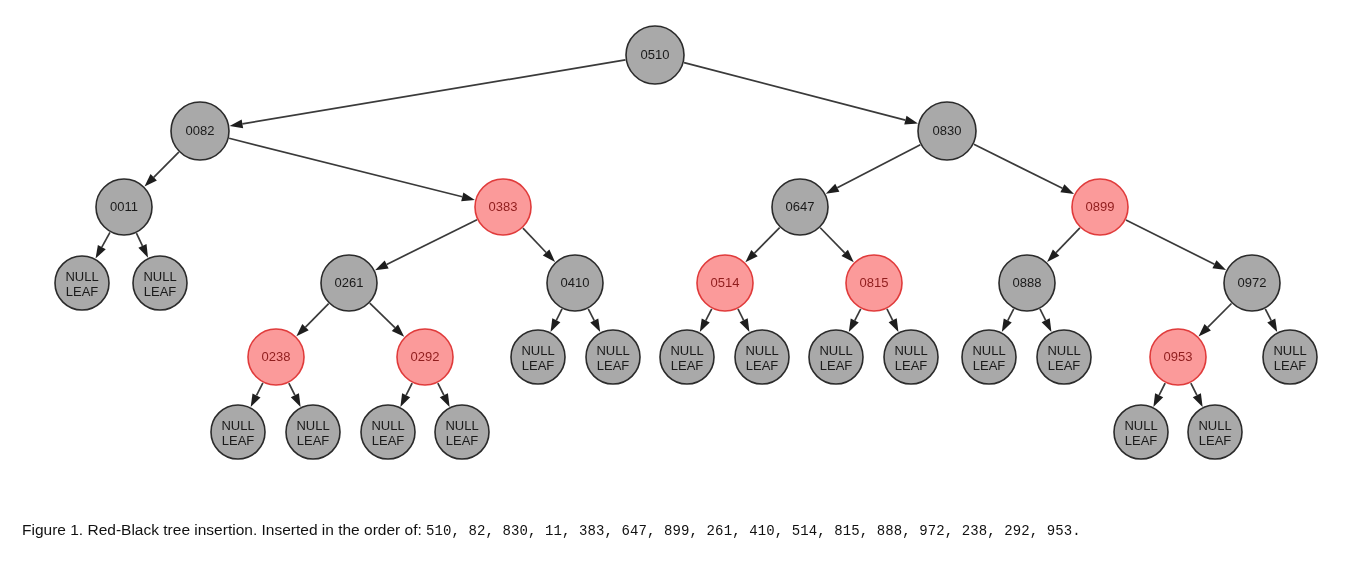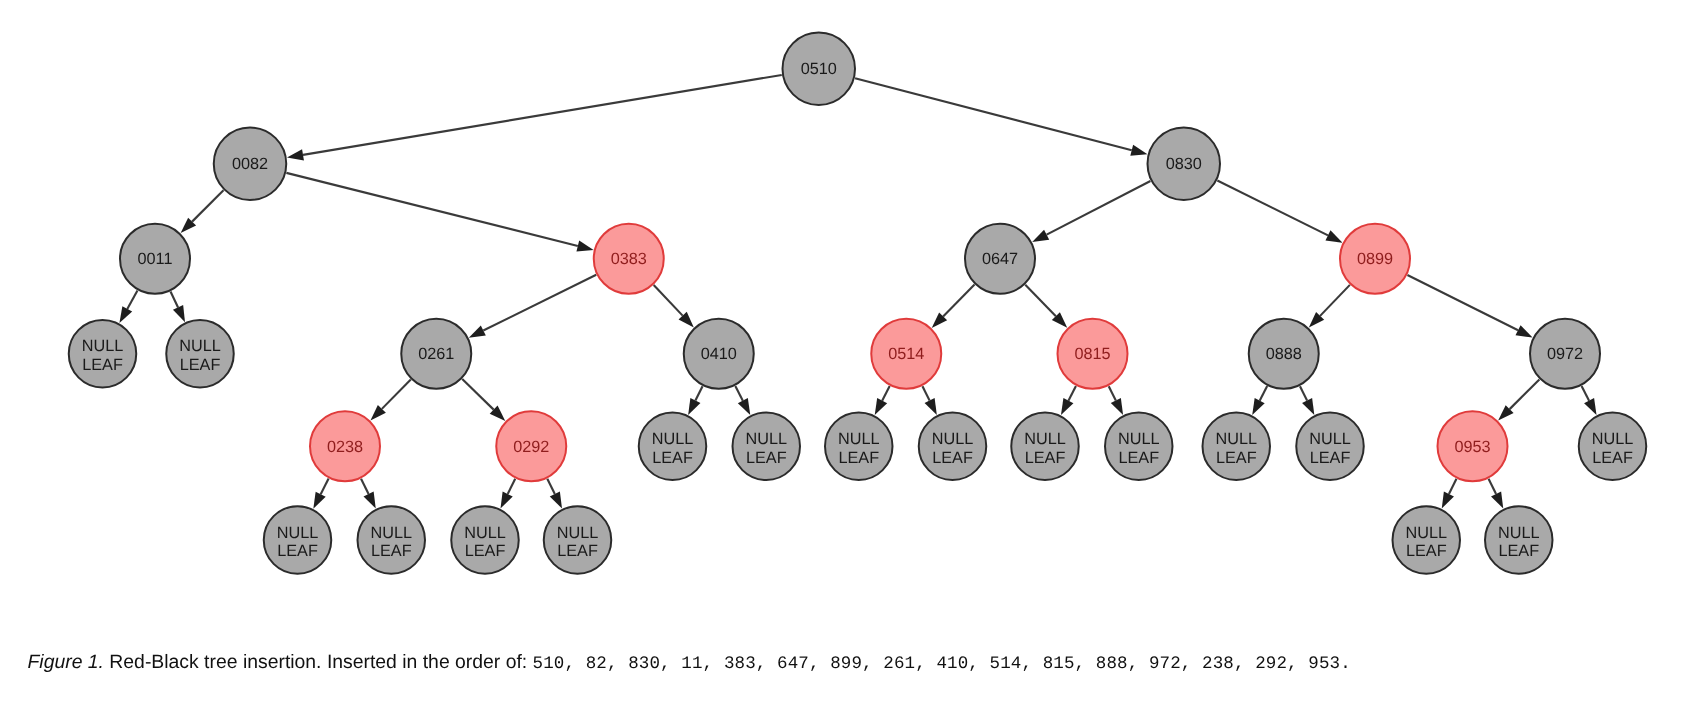--- a/index.html
+++ b/index.html
@@ -70,21 +70,20 @@
     left: 22px;
     top: 520px;
     width: 1310px;
     font-family: "Liberation Sans", sans-serif;
     font-size: 15.5px;
     color: #111111;
     line-height: 1.3;
     white-space: nowrap;
   }
   #caption .fig-num {
-    font-style: italic;
     font-weight: normal;
   }
   #caption .cap-text {
     font-style: normal;
     margin-top: 31px;
   }
   #caption .cap-seq {
     font-family: Liberation Mono, monospace;
     font-size: 14px;
     letter-spacing: 0.1px;

